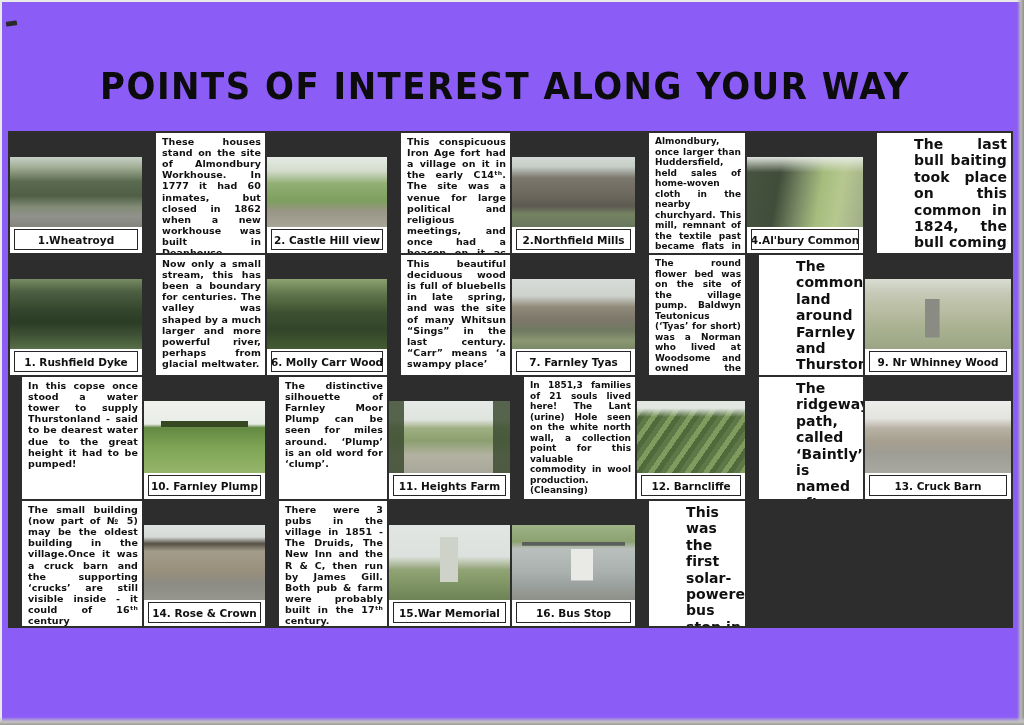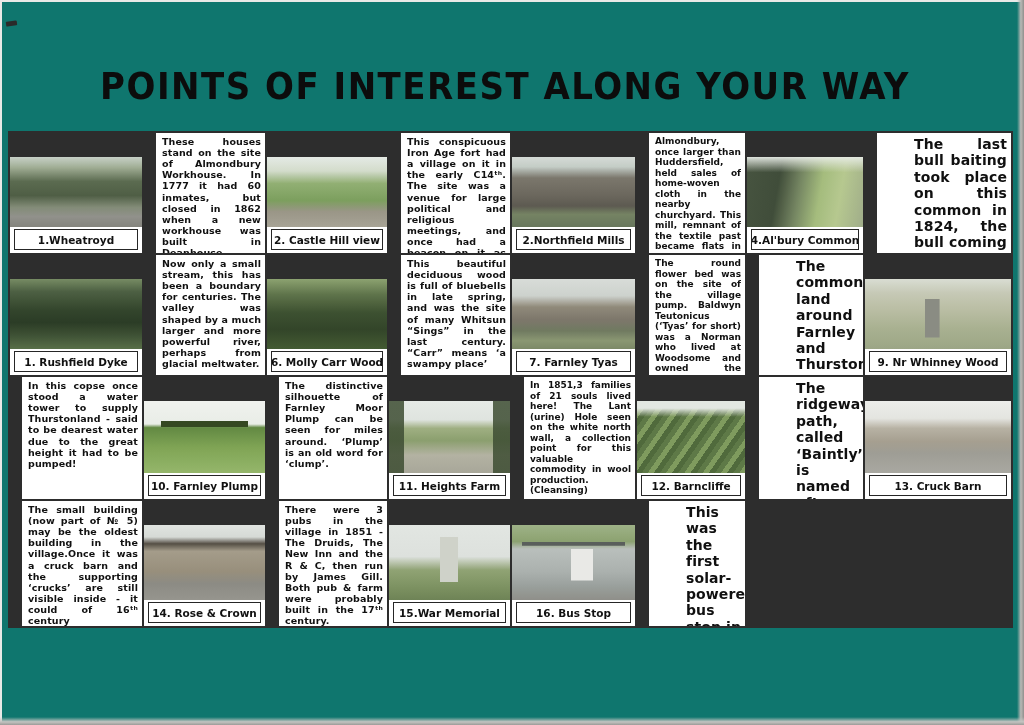--- a/index.html
+++ b/index.html
@@ -1,21 +1,21 @@
 <!DOCTYPE html>
 <html><head>
 <meta charset="utf-8">
 <style>
   html,body{margin:0;padding:0;}
   body{
     width:1024px;height:725px;overflow:hidden;background:#f4f4f2;
     font-family:"DejaVu Sans", sans-serif;position:relative;
   }
   .sheet{
-    position:absolute;inset:0;background:#0f766e;
+    position:absolute;inset:0;background:#8b5cf6;
     box-shadow:inset 0 0 0 2px #e9e9e7;
   }
   .scan-mark{
     position:absolute;left:6px;top:21px;width:11px;height:5px;
     background:#2a2a2a;transform:rotate(-8deg);border-radius:1px;
   }
   .scan-edge-right{
     position:absolute;top:0;right:0;width:7px;height:100%;
     background:linear-gradient(90deg,rgba(0,0,0,0) 0,#b9b9b6 55%,#8f8f8c 100%);
   }

